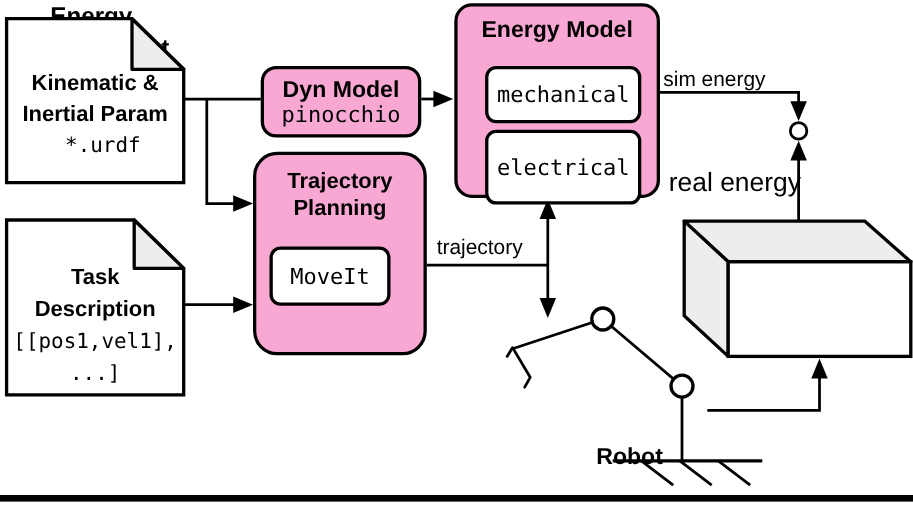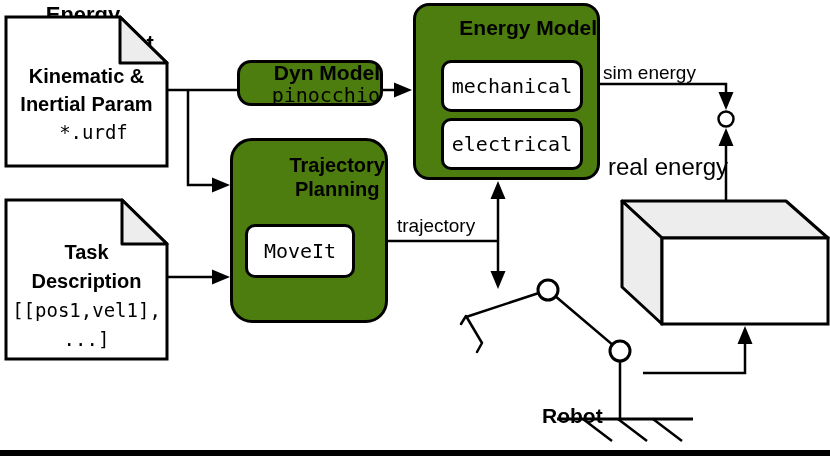--- a/index.html
+++ b/index.html
@@ -2,42 +2,42 @@
 <html><head>
 <meta charset="utf-8">
 <style>
   html,body{margin:0;padding:0;background:#fff;}
   #canvas{
     position:relative;width:830px;height:459px;background:#ffffff;
     font-family:"Liberation Sans",sans-serif;color:#000;overflow:hidden;
   }
   #wires{position:absolute;left:0;top:0;}
   .box{
-    position:absolute;box-sizing:border-box;border:3px solid #000;background:#4d7c0f;
-    display:flex;flex-direction:column;align-items:flex-end;justify-content:center;
+    position:absolute;box-sizing:border-box;border:3px solid #000;background:#f9a8d4;
+    display:flex;flex-direction:column;align-items:center;justify-content:center;
   }
   .mono{font-family:"DejaVu Sans Mono",monospace;}
   .lbl{position:absolute;white-space:nowrap;}
 
   
-  #dyn-model{left:237px;top:60px;width:146px;height:46px;border-radius:14px;}
+  #dyn-model{left:237px;top:60px;width:146px;height:65px;border-radius:14px;}
   #dyn-model .t{font-size:21px;font-weight:bold;line-height:23px;}
   #dyn-model .c{font-size:20px;line-height:22px;}
 
   #traj{left:230px;top:138px;width:158px;height:185px;border-radius:22px;justify-content:flex-start;}
   #traj .t{font-size:20px;font-weight:bold;line-height:24px;margin-top:12px;text-align:center;}
   #moveit{left:12px;top:83px;width:110px;height:54px;border-radius:10px;border-width:3px;}
   #moveit .c{font-size:20px;}
   .inner{position:absolute;box-sizing:border-box;border:3px solid #000;background:#fff;
          display:flex;align-items:center;justify-content:center;}
 
   #energy-model{left:413px;top:3px;width:187px;height:177px;border-radius:16px;justify-content:flex-start;}
   #energy-model .t{font-size:21px;font-weight:bold;line-height:24px;margin-top:10px;}
   #mech{left:25px;top:54px;width:142px;height:52px;border-radius:10px;}
-  #elec{left:25px;top:112px;width:142px;height:52px;border-radius:10px;}
+  #elec{left:25px;top:112px;width:142px;height:68px;border-radius:10px;}
   #mech .c,#elec .c{font-size:20px;}
 
   
   .doc-text{position:absolute;width:161px;text-align:center;}
   #kin-text{left:6px;top:62px;}
   #kin-text .b{font-size:20px;font-weight:bold;line-height:28px;}
   #kin-text .c{font-size:19px;line-height:28px;padding-left:14px;}
   #task-text{left:6px;top:238px;}
   #task-text .b{font-size:20px;font-weight:bold;line-height:29px;}
   #task-text .c{font-size:19px;line-height:29px;}

